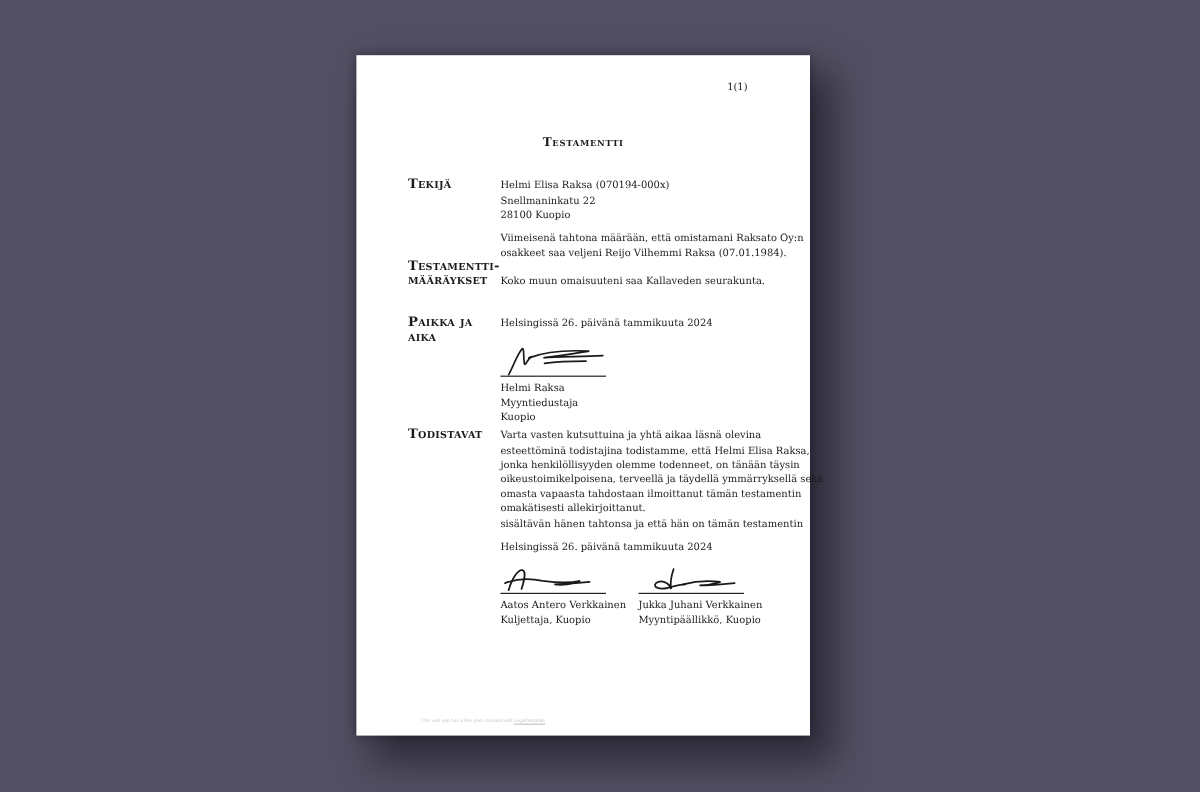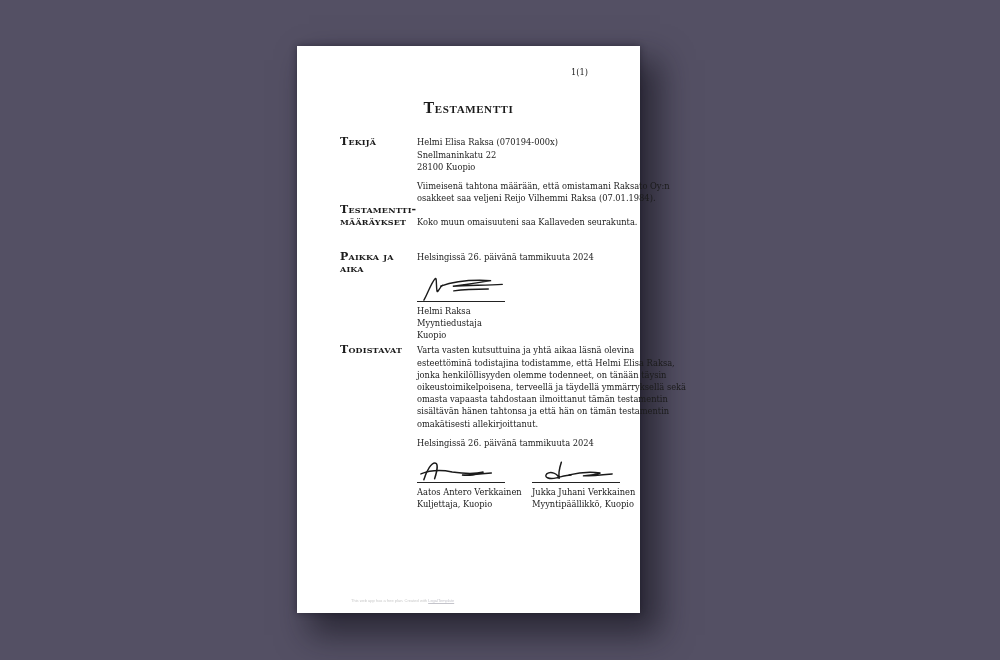--- a/index.html
+++ b/index.html
@@ -6,39 +6,38 @@
   html,body { width:1000px; height:660px; overflow:hidden; }
   body {
     background:#545064;
     font-family:"DejaVu Serif","Liberation Serif",serif;
     color:#1b1b1b;
     position:relative;
   }
   .page {
     position:absolute;
     left:297px; top:46px;
-    width:343px; height:567px;
+    width:378px; height:567px;
     background:#ffffff;
     box-shadow: 0 0 7px rgba(18,16,26,.45), 16px 18px 30px 4px rgba(18,16,26,.6);
   }
   .doc { position:relative; height:100%; font-size:8.3px; line-height:12.2px; }
   .page-number {
     margin-top:20px;
     padding-right:52px;
     text-align:right;
     font-size:8.3px;
   }
   .doc-title {
-    margin-top:24px;
+    margin-top:36px;
     text-align:center;
-    font-size:16px;
+    font-size:10px;
     font-weight:bold;
     font-variant:small-caps;
     letter-spacing:.6px;
-    font-family:Liberation Serif, serif;
   }
   .rows { padding-left:43px; padding-right:48px; }
   .row { display:flex; }
   .row.r-tekija      { margin-top:22px; }
   .row.r-maaraykset  { margin-top:7px;align-items:flex-end; }
   .row.r-paikka      { margin-top:22px; }
   .row.r-todistavat  { margin-top:3px; }
   .label-col {
     width:77px; flex:0 0 77px;
     font-weight:bold;
@@ -127,22 +126,22 @@
 
       <div class="row r-todistavat">
         <div class="label-col">Todistavat</div>
         <div class="content-col">
           <div>
               <div class="tline">Varta vasten kutsuttuina ja yhtä aikaa läsnä olevina</div>
               <div class="tline">esteettöminä todistajina todistamme, että Helmi Elisa Raksa,</div>
               <div class="tline">jonka henkilöllisyyden olemme todenneet, on tänään täysin</div>
               <div class="tline">oikeustoimikelpoisena, terveellä ja täydellä ymmärryksellä sekä</div>
               <div class="tline">omasta vapaasta tahdostaan ilmoittanut tämän testamentin</div>
+              <div class="tline">omakätisesti allekirjoittanut.</div>
               <div class="tline">sisältävän hänen tahtonsa ja että hän on tämän testamentin</div>
-              <div class="tline">omakätisesti allekirjoittanut.</div>
             </div>
           <div class="tline date-line">Helsingissä 26. päivänä tammikuuta 2024</div>
 
           <div class="witness-row">
             <div class="witness-col-left">
               <svg class="sig-svg" width="88" height="26" viewBox="0 0 90 26">
                 <g fill="none" stroke="#1a1a1a" stroke-width="1.5" stroke-linecap="round">
                   <path d="M7 22 C10 12 15 4 19 5 C22 6 20 15 18 21"></path>
                   <path d="M4 16 C14 12 26 12 36 14 C50 16 60 16 68 14 C62 17 52 18 46 17 C56 17 66 16 76 15"></path>
                 </g>

